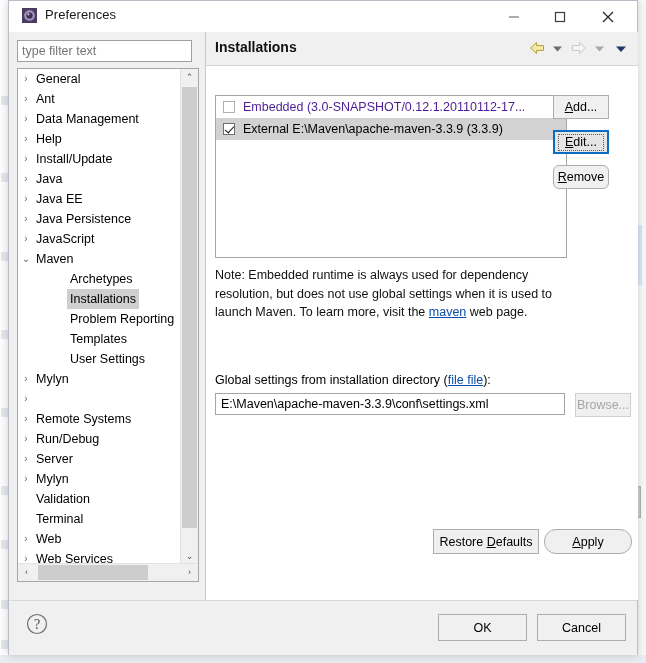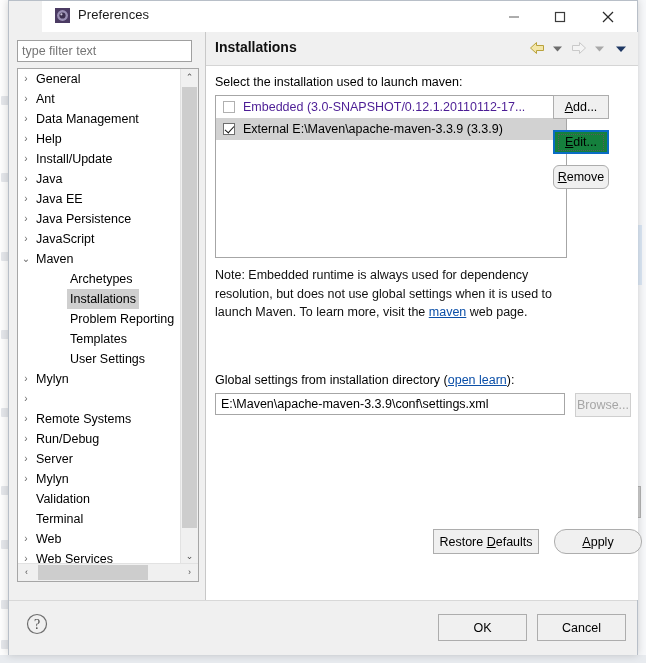--- a/index.html
+++ b/index.html
@@ -16,21 +16,20 @@
   #bg-right-strip{position:absolute;right:0;top:0;width:26px;height:663px;background:#f7f8fa;}
   #bg-right-accent{position:absolute;right:4px;top:225px;width:14px;height:60px;background:#dbe7f5;}
   #bg-right-box{position:absolute;right:5px;top:486px;width:14px;height:30px;background:#ccc;border:1px solid #b2b2b2;}
   #bg-bottom{position:absolute;left:0;bottom:0;width:646px;height:8px;background:#e8ebef;}
 
   
   #dialog{
     position:absolute;left:8px;top:0;width:630px;height:655px;
     background:#f0f0f0;border:1px solid #b8bfc8;box-sizing:border-box;
     box-shadow:0 0 8px rgba(0,0,0,.18);
-    padding-left:33px;
   }
   
   #titlebar{height:31px;background:#ffffff;position:relative;}
   #title-icon{position:absolute;left:12px;top:6px;width:17px;height:17px;}
   #title-text{position:absolute;left:36px;top:6px;font-size:13px;color:#1a1a1a;letter-spacing:.1px;}
   .wbtn{position:absolute;top:0;width:46px;height:31px;cursor:default;}
   .wbtn svg{position:absolute;left:50%;top:50%;transform:translate(-50%,-50%);}
   #btn-min{right:100px;} #btn-max{right:54px;} #btn-close{right:6px;}
 
   
@@ -85,21 +84,21 @@
   .inst-row.disabled .inst-label{color:#4c1d95;}
   .inst-row.disabled .cbx{border-color:#b0b0b0;}
 
   .sidebtn{
     position:absolute;left:347px;width:56px;height:24px;box-sizing:border-box;
     background:#f0f0f0;border:1px solid #adadad;
     font-family:"Liberation Sans",sans-serif;font-size:12.5px;color:#000;
     display:flex;align-items:center;justify-content:center;cursor:default;
   }
   #btn-add{top:29px;}
-  #btn-edit{top:64px;border:2px solid #0a6cc4;background:#15803d;}
+  #btn-edit{top:64px;border:2px solid #0a6cc4;background:#e5e5e5;}
   #btn-edit .inner{border:1px dotted #5a5a5a;padding:0 6px;line-height:15px;}
   #btn-remove{top:99px;border-radius:6px;}
   .mn{text-decoration:underline;}
 
   #note{position:absolute;left:9px;top:200px;width:348px;font-size:12.5px;line-height:18.5px;color:#111;}
   #note a{color:#0b4fa8;text-decoration:underline;}
 
   #gs-label{position:absolute;left:9px;top:307px;font-size:12.5px;}
   #gs-label a{color:#0b4fa8;text-decoration:underline;}
   #gs-input{
@@ -114,21 +113,21 @@
     display:flex;align-items:center;justify-content:center;cursor:default;
   }
 
   .btmbtn{
     position:absolute;box-sizing:border-box;height:25px;
     background:#f0f0f0;border:1px solid #adadad;
     font-family:"Liberation Sans",sans-serif;font-size:12.5px;color:#000;
     display:flex;align-items:center;justify-content:center;cursor:default;
   }
   #btn-restore{left:227px;top:463px;width:106px;}
-  #btn-apply{left:348px;top:463px;width:88px;border-radius:12px;}
+  #btn-apply{left:338px;top:463px;width:88px;border-radius:12px;}
 
   
   #footer{position:absolute;left:0;top:599px;width:628px;height:54px;background:#f0f0f0;border-top:1px solid #d8d8d8;}
   #help-btn{position:absolute;left:16px;top:11px;width:24px;height:24px;cursor:default;}
   #btn-ok{position:absolute;left:429px;top:13px;width:89px;height:27px;}
   #btn-cancel{position:absolute;left:528px;top:13px;width:89px;height:27px;}
 </style>
 </head>
 <body>
 
@@ -332,21 +331,20 @@
           <div class="navbtn">
             <svg width="12" height="11" viewBox="0 0 12 11">
               <path d="M1 3.5 L11 3.5 L6 9 Z" fill="#1f3864"></path>
             </svg>
           </div>
         </div>
       </div>
 
       <div id="rp-content">
 
-        <div id="sel-label">Select the installation used to launch maven:</div>
 
         <div id="inst-list">
             <div class="inst-row disabled">
               <span class="cbx"></span>
               <span class="inst-label">Embedded (3.0-SNAPSHOT/0.12.1.20110112-17...</span>
             </div>
             <div class="inst-row selected">
               <span class="cbx checked"></span>
               <span class="inst-label">External E:\Maven\apache-maven-3.3.9 (3.3.9)</span>
             </div>
@@ -362,21 +360,21 @@
 
         <div class="sidebtn" id="btn-remove">
           <span><span class="mn">R</span><span>emove</span></span>
         </div>
 
         <div id="note">
           <span>Note: Embedded runtime is always used for dependency resolution, but does not use global settings when it is used to launch Maven. To learn more, visit the </span><a href="#">maven</a><span> web page.</span>
         </div>
 
         <div id="gs-label">
-          <span>Global settings from installation directory (</span><a href="#">open learn</a><span>):</span>
+          <span>Global settings from installation directory (</span><a href="#">file file</a><span>):</span>
         </div>
 
         <input id="gs-input" type="text" value="E:\Maven\apache-maven-3.3.9\conf\settings.xml" style="">
 
         <div id="btn-browse">Browse...</div>
 
         <div class="btmbtn" id="btn-restore">
           <span><span>Restore </span><span class="mn">D</span><span>efaults</span></span>
         </div>
 

